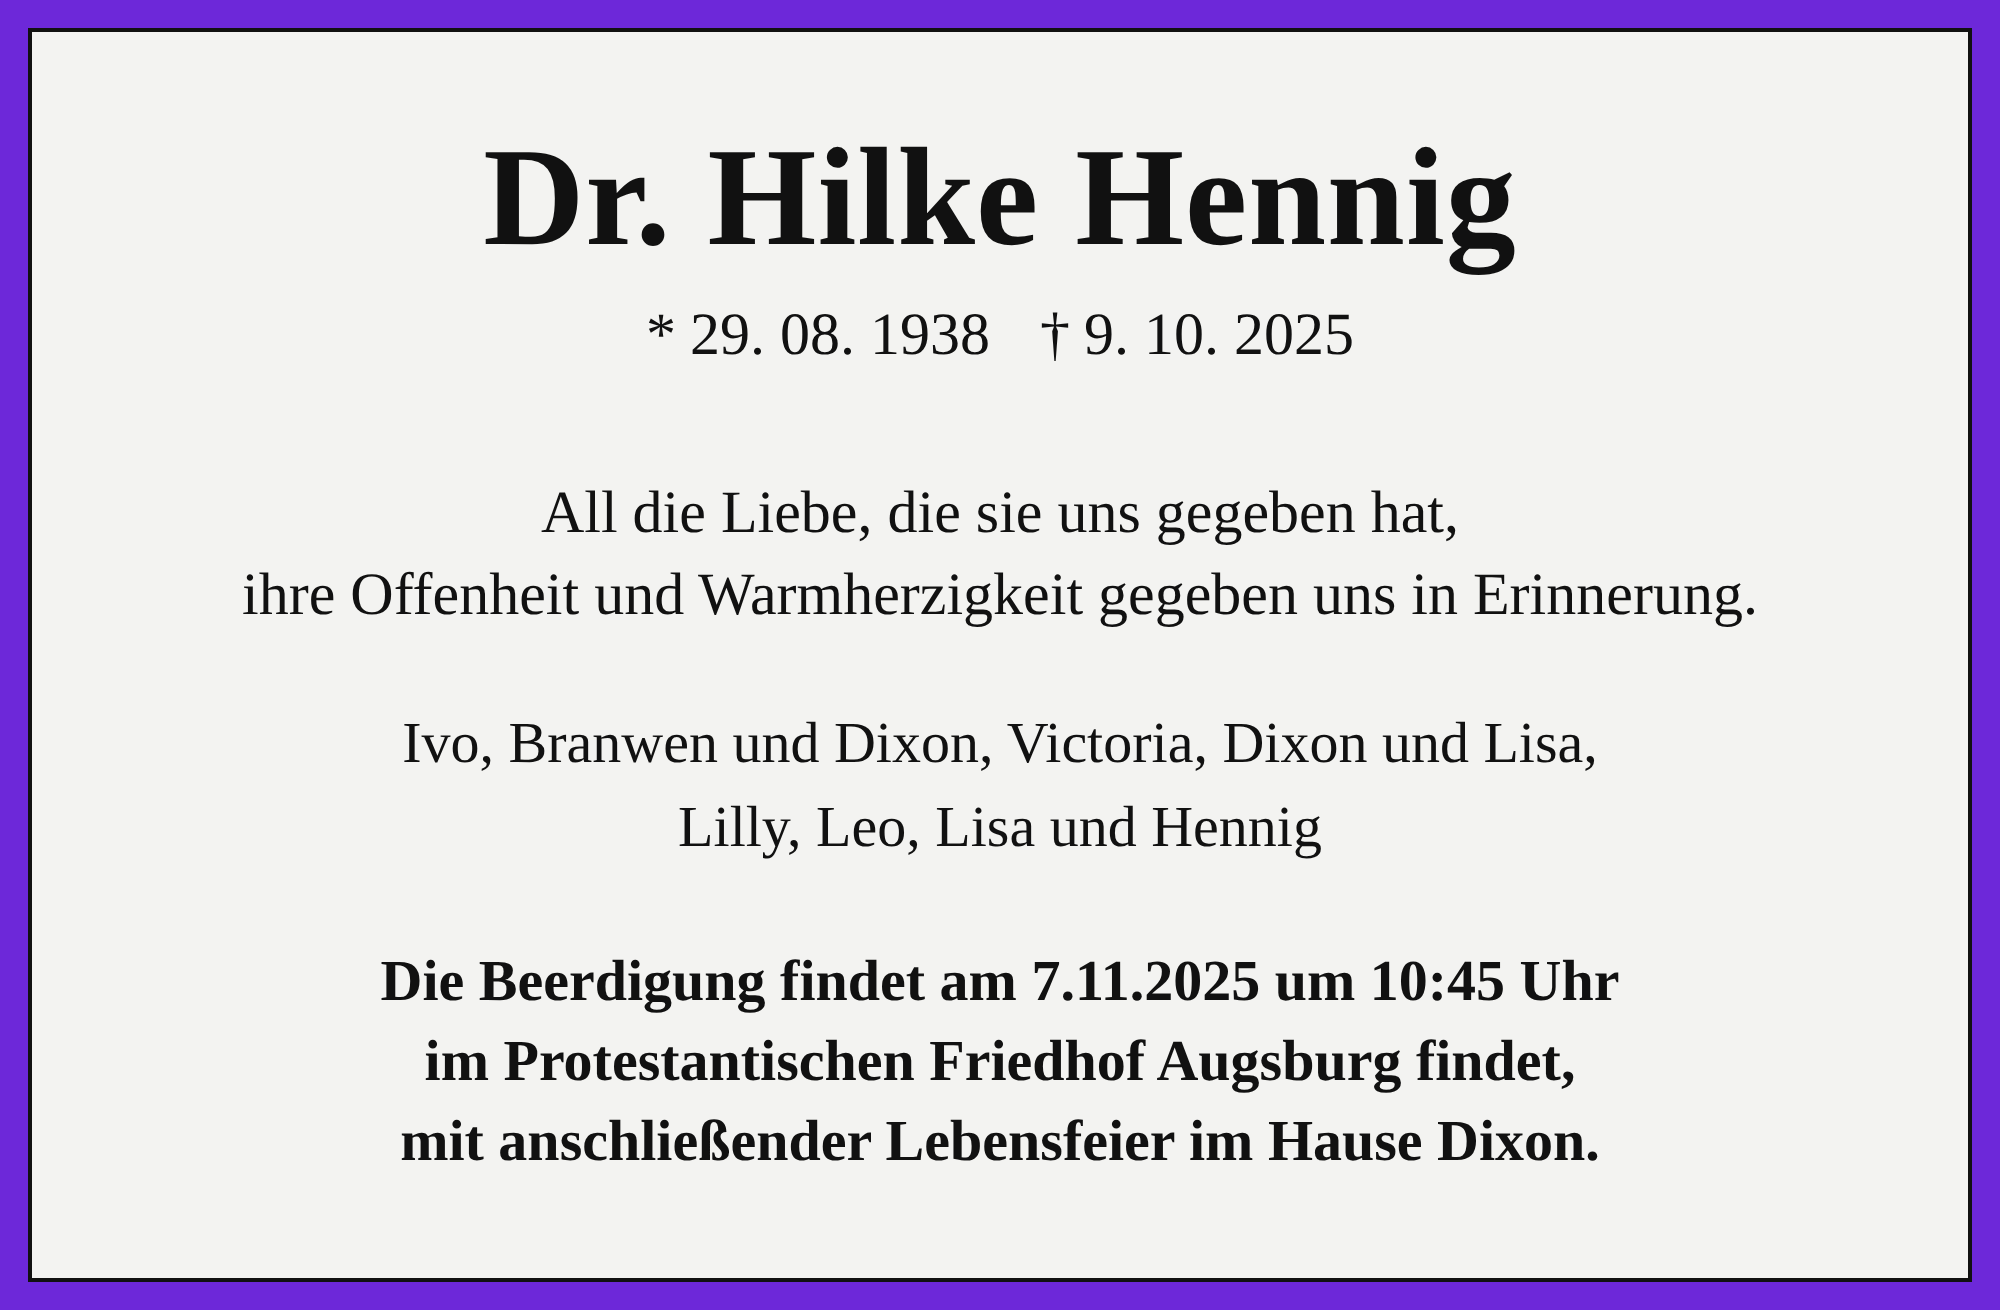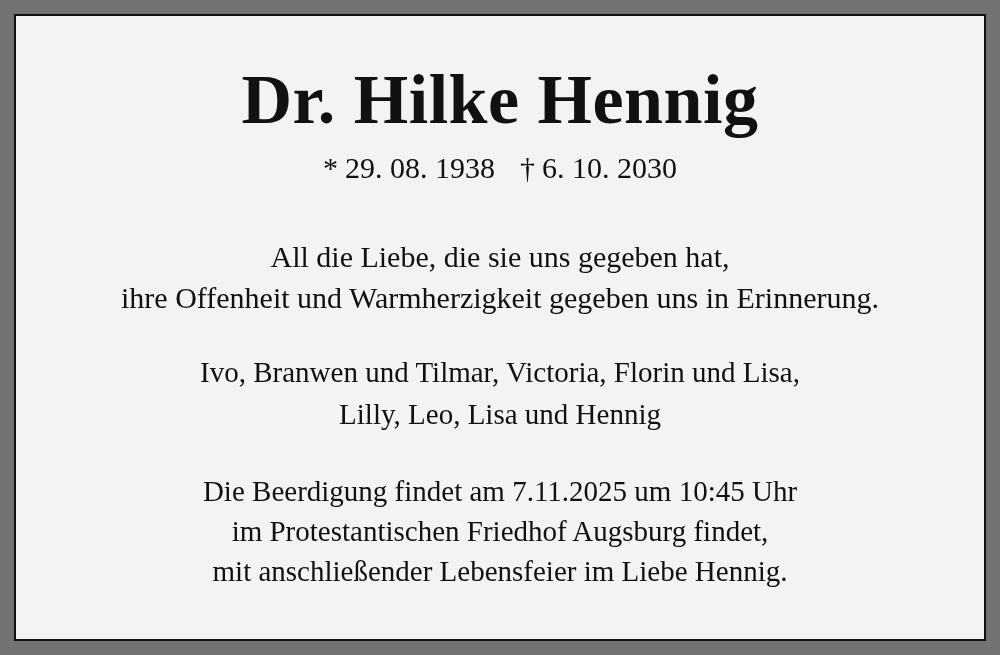--- a/index.html
+++ b/index.html
@@ -11,21 +11,21 @@
     width: 1000px;
     height: 655px;
     font-family: "Liberation Serif", "DejaVu Serif", serif;
     color: #111111;
     overflow: hidden;
   }
   .obituary-frame {
     box-sizing: border-box;
     width: 1000px;
     height: 655px;
-    background: #737373;
+    background: #6d28d9;
     padding: 14px;
   }
   .obituary-card {
     box-sizing: border-box;
     width: 100%;
     height: 100%;
     background: #f3f3f1;
     border: 2px solid #111111;
     display: flex;
     flex-direction: column;
@@ -81,62 +81,63 @@
   }
   .mourners .conj {
     font-weight: 400;
   }
   .funeral-info {
     margin-top: 36px;
     text-align: center;
     font-size: 29px;
     line-height: 1.38;
     color: #111111;
+    font-weight: bold;
   }
   .funeral-info div {
     white-space: nowrap;
   }
 </style>
 </head>
 <body>
 
 <div class="obituary-frame">
   <div class="obituary-card">
 
     <h1 class="deceased-name">Dr. Hilke Hennig</h1>
 
     <div class="life-dates">
       <span class="date-item">
         <span class="symbol">*</span><span>29. 08. 1938</span>
       </span>
       <span class="date-item">
-        <span class="symbol">†</span><span>6. 10. 2030</span>
+        <span class="symbol">†</span><span>9. 10. 2025</span>
       </span>
     </div>
 
     <div class="memorial-text">
       <div>All die Liebe, die sie uns gegeben hat,</div>
       <div>ihre Offenheit und Warmherzigkeit gegeben uns in Erinnerung.</div>
     </div>
 
     <div class="mourners">
       <div class="line">
         <span class="names">Ivo, Branwen</span>
         <span class="conj">und</span>
-        <span class="names">Tilmar, Victoria, Florin</span>
+        <span class="names">Dixon, Victoria, Dixon</span>
         <span class="conj">und</span>
         <span class="names">Lisa,</span>
       </div>
       <div class="line">
         <span class="names">Lilly, Leo, Lisa</span>
         <span class="conj">und</span>
         <span class="names">Hennig</span>
       </div>
     </div>
 
     <div class="funeral-info">
       <div>Die Beerdigung findet am 7.11.2025 um 10:45 Uhr</div>
       <div>im Protestantischen Friedhof Augsburg findet,</div>
-      <div>mit anschließender Lebensfeier im Liebe Hennig.</div>
+      <div>mit anschließender Lebensfeier im Hause Dixon.</div>
     </div>
 
   </div>
 </div>
 
 </body></html>

